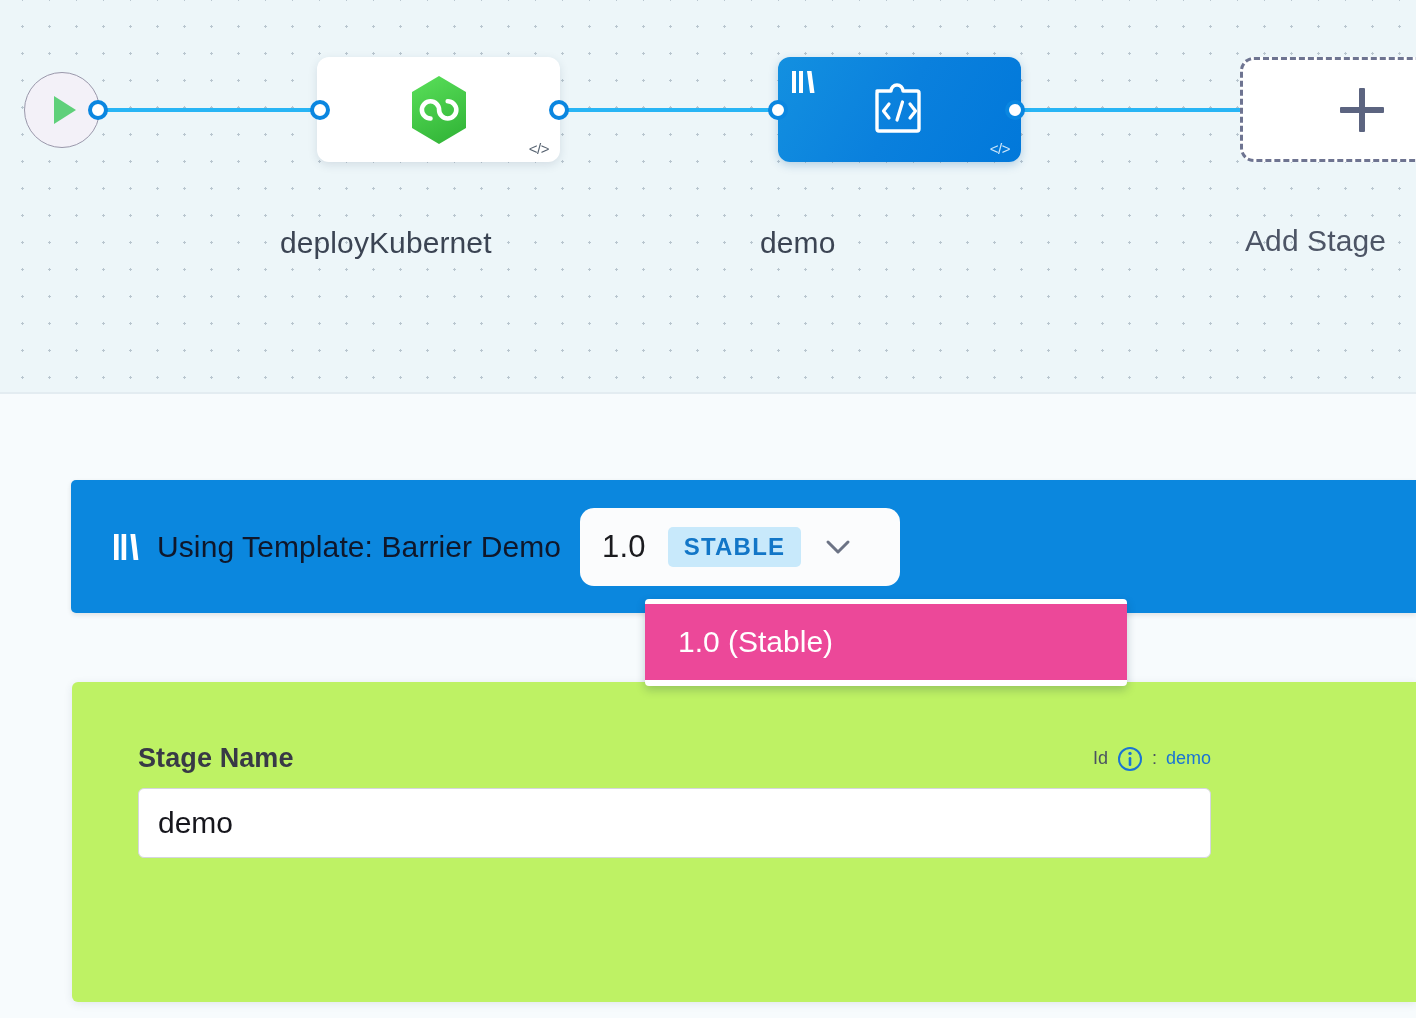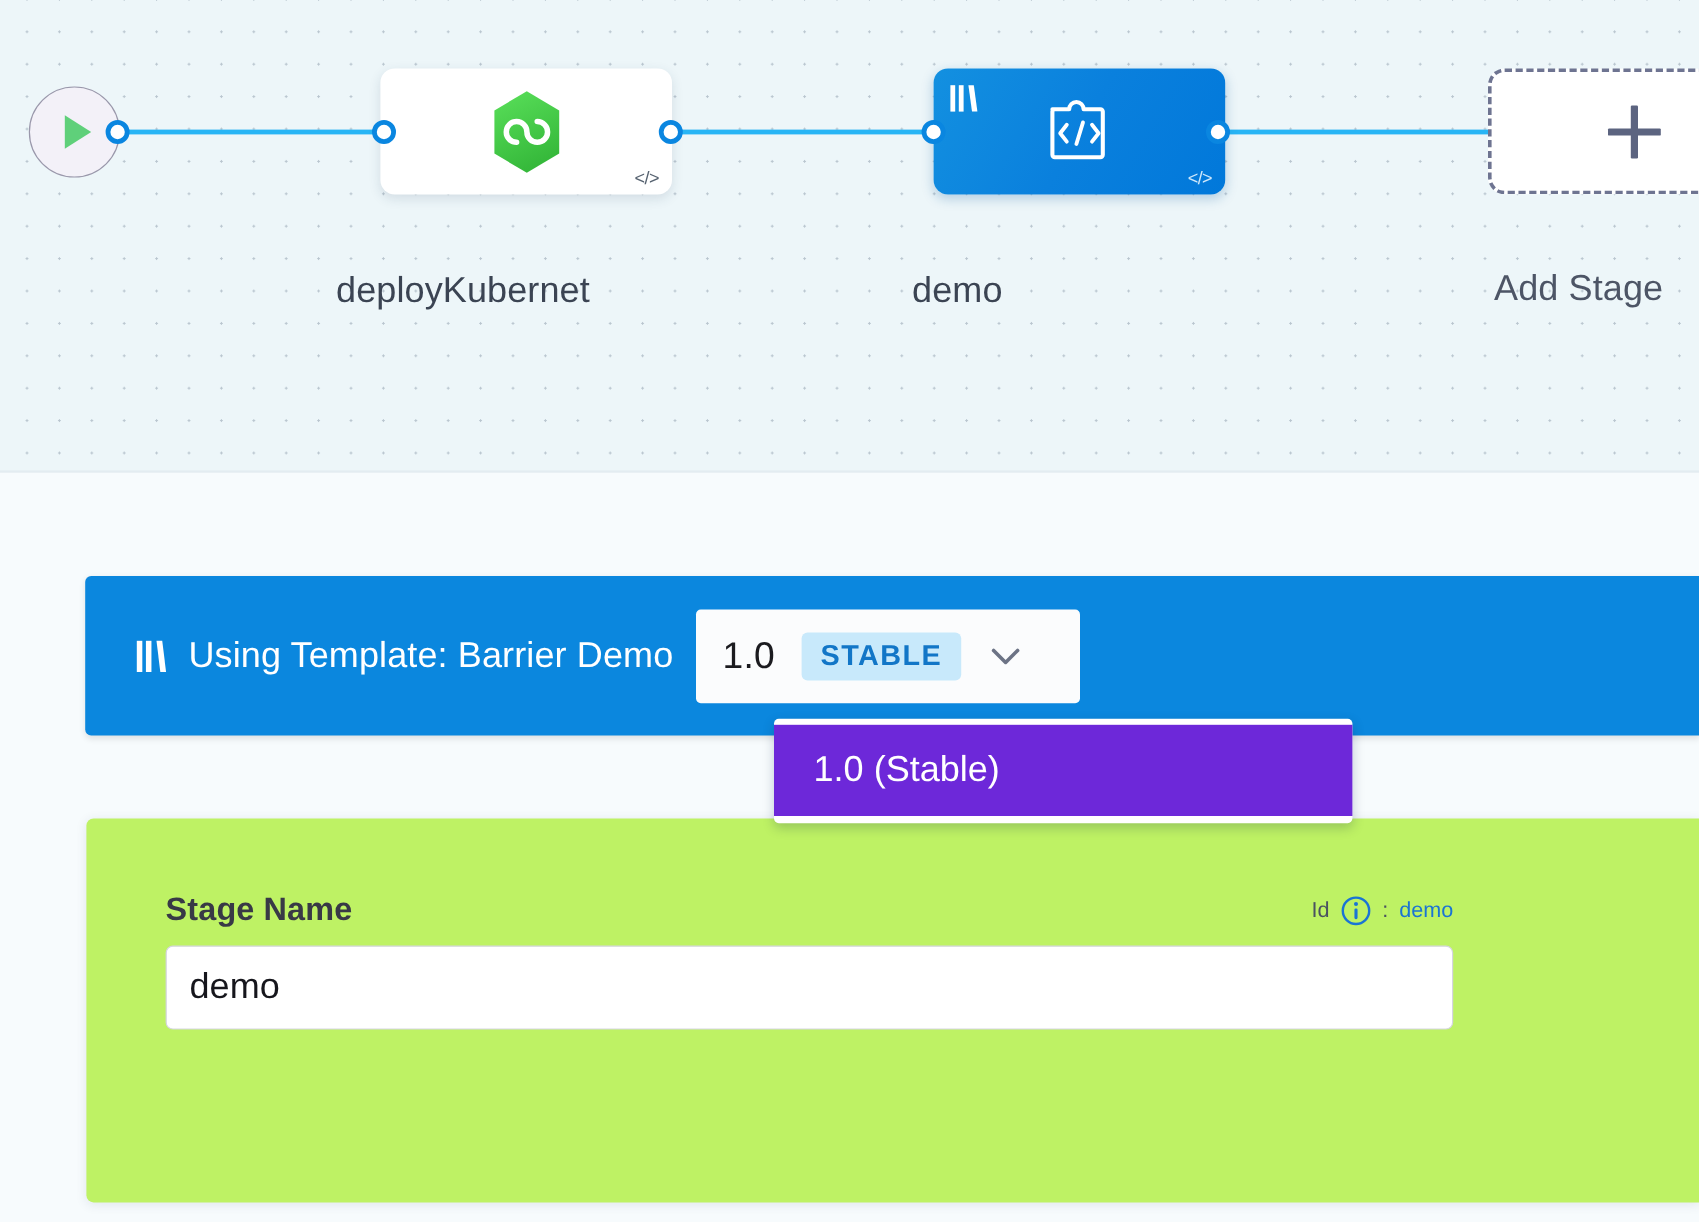--- a/index.html
+++ b/index.html
@@ -186,32 +186,32 @@
     background: #0b87de;
     border-radius: 5px 0 0 5px;
     box-shadow: 0 2px 5px rgba(0,0,0,.10);
     display: flex;
     align-items: center;
     z-index: 5;
   }
   .tb-lib-icon { margin-left: 42px; display: flex; align-items: center; }
   .tb-text {
     margin-left: 18px;
-    color: #ffffff;
+    color: #0f172a;
     font-size: 30px;
     letter-spacing: .1px;
     white-space: nowrap;
   }
 
   
   .version-select {
     margin-left: 19px;
     height: 78px;
     background: #fbfcfd;
-    border-radius: 4px;
+    border-radius: 14px;
     display: flex;
     align-items: center;
     padding: 0 4px 0 22px;
     box-sizing: border-box;
     min-width: 320px;
   }
   .version-num {
     font-size: 31px;
     color: #1b1b1f;
     letter-spacing: .2px;
@@ -246,21 +246,21 @@
     box-shadow: 0 4px 10px rgba(10,40,70,.22);
     z-index: 9;
   }
   .dropdown-item {
     height: 76px;
     display: flex;
     align-items: center;
     padding-left: 33px;
     font-size: 30px;
     color: #ffffff;
-    background: #6d28d9;
+    background: #ec4899;
     box-sizing: border-box;
   }
 
   
   .content-card {
     position: absolute;
     left: 72px; top: 288px;
     width: 1344px;
     height: 320px;
     background: #bef264;

